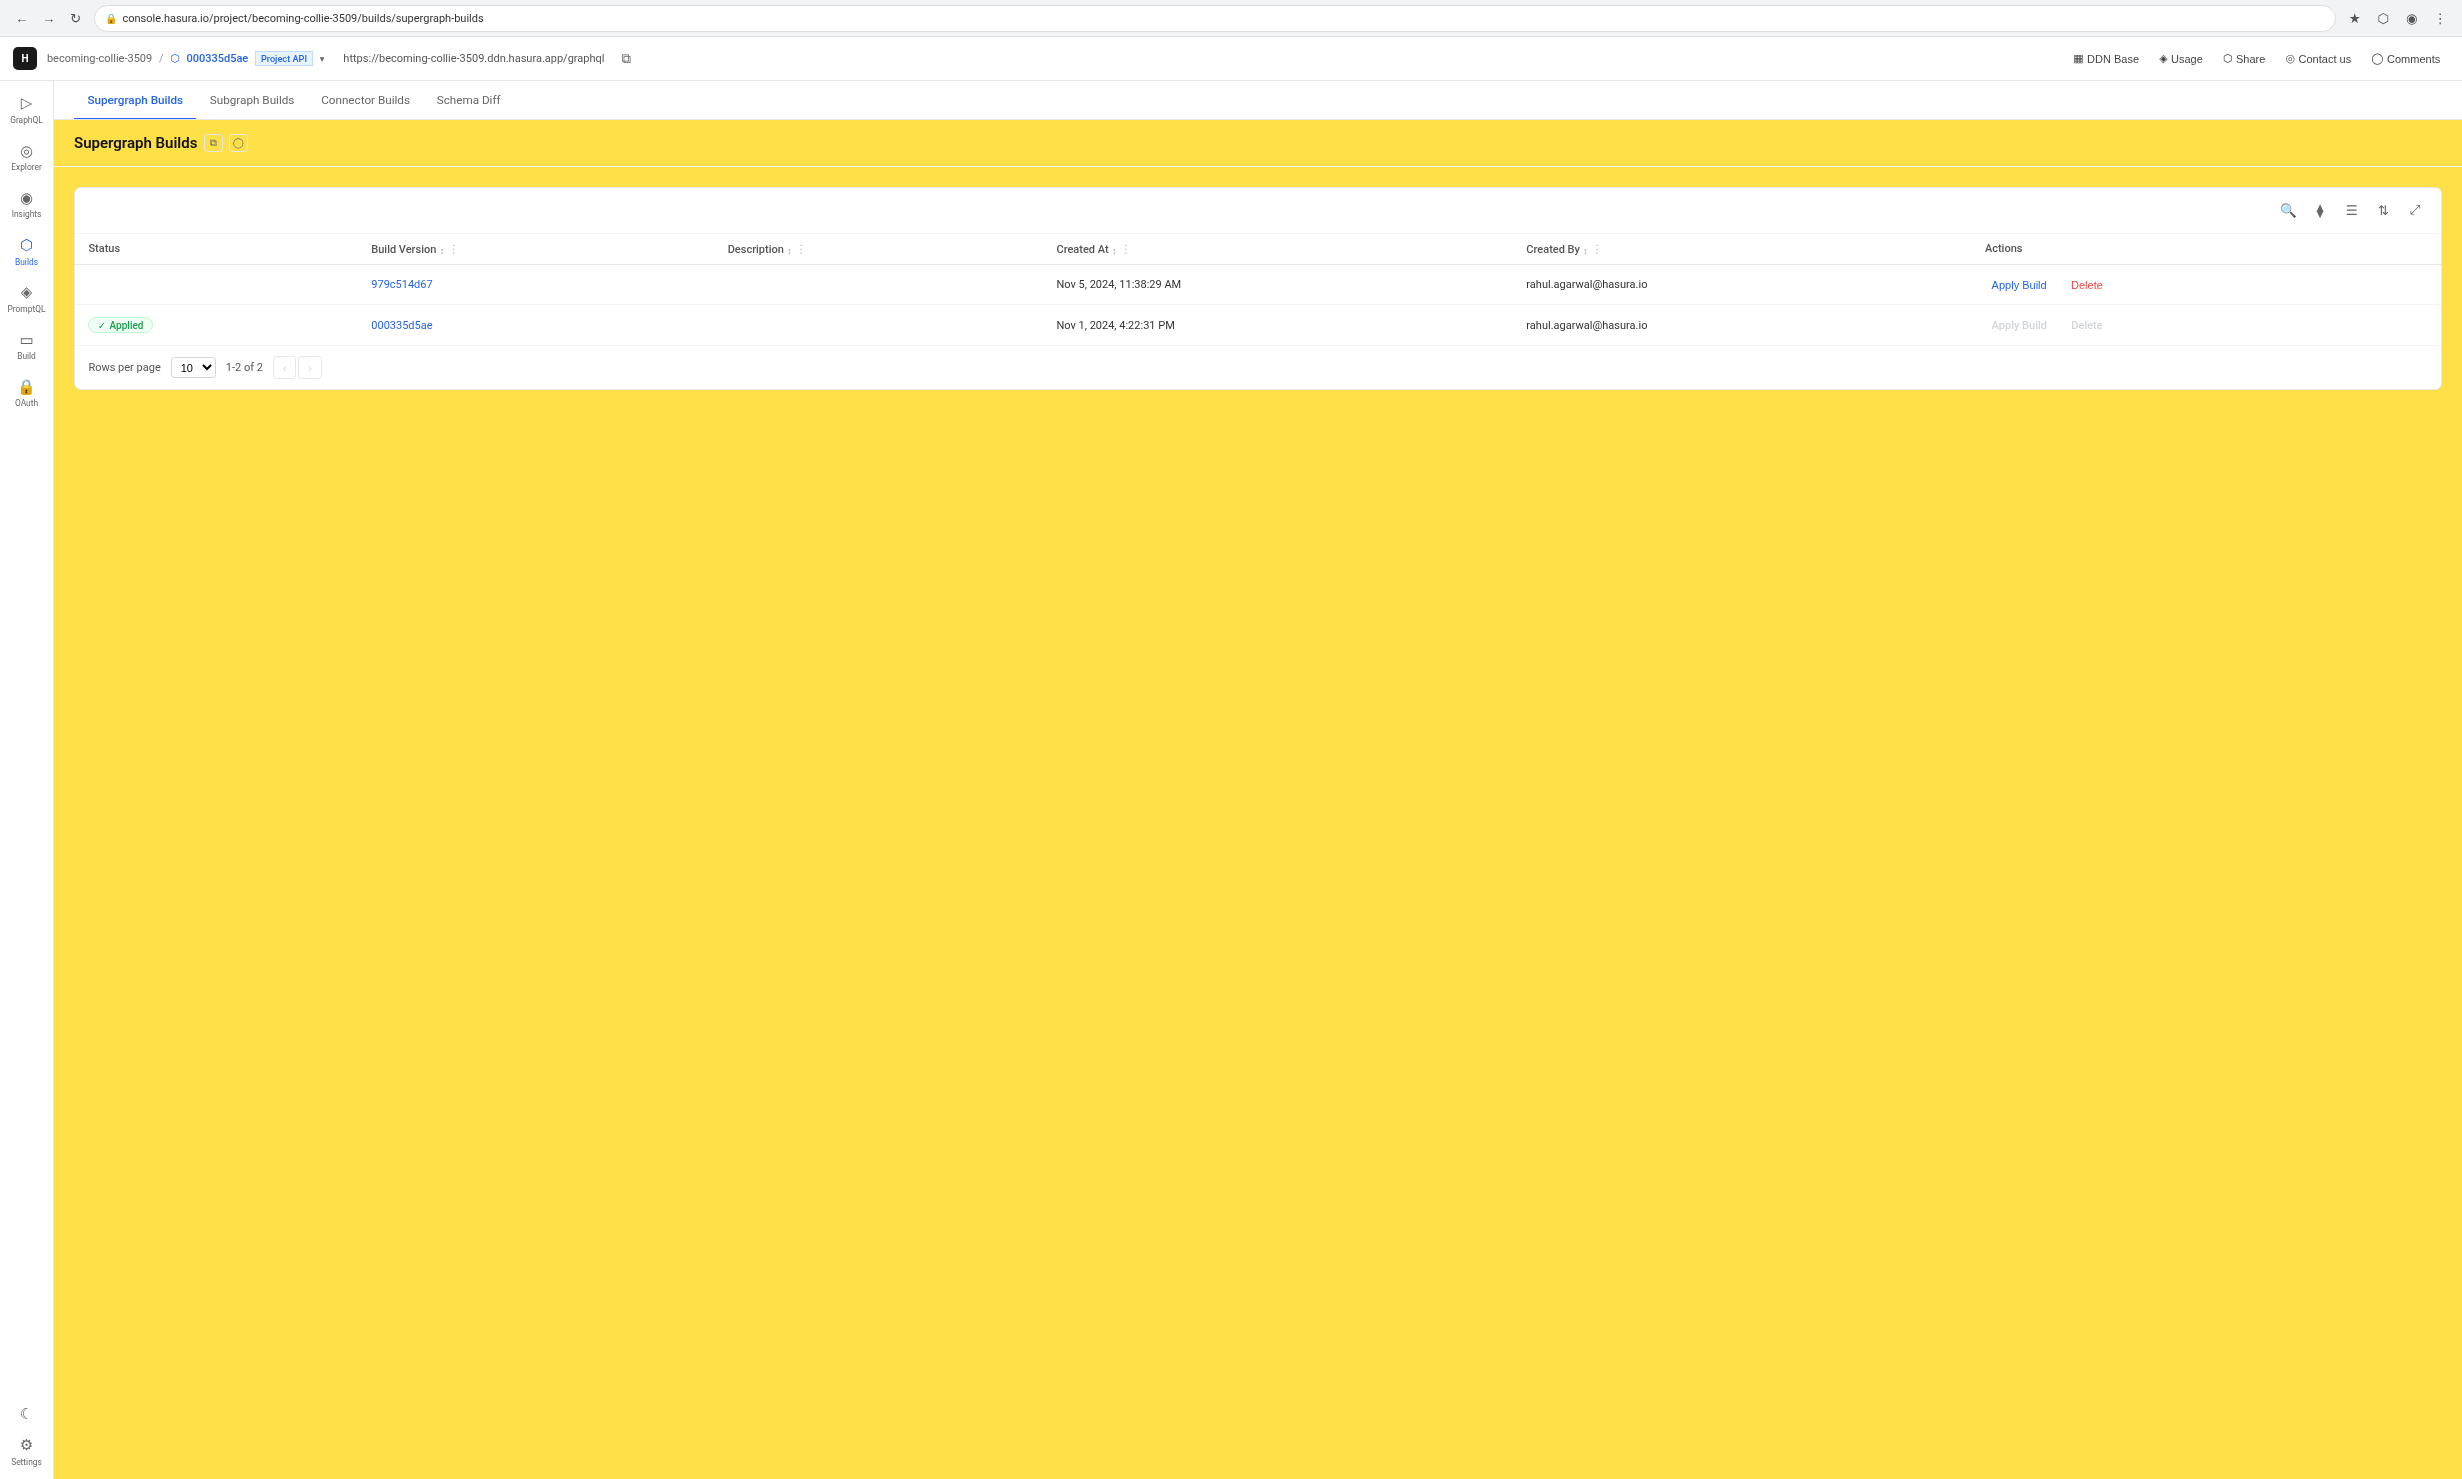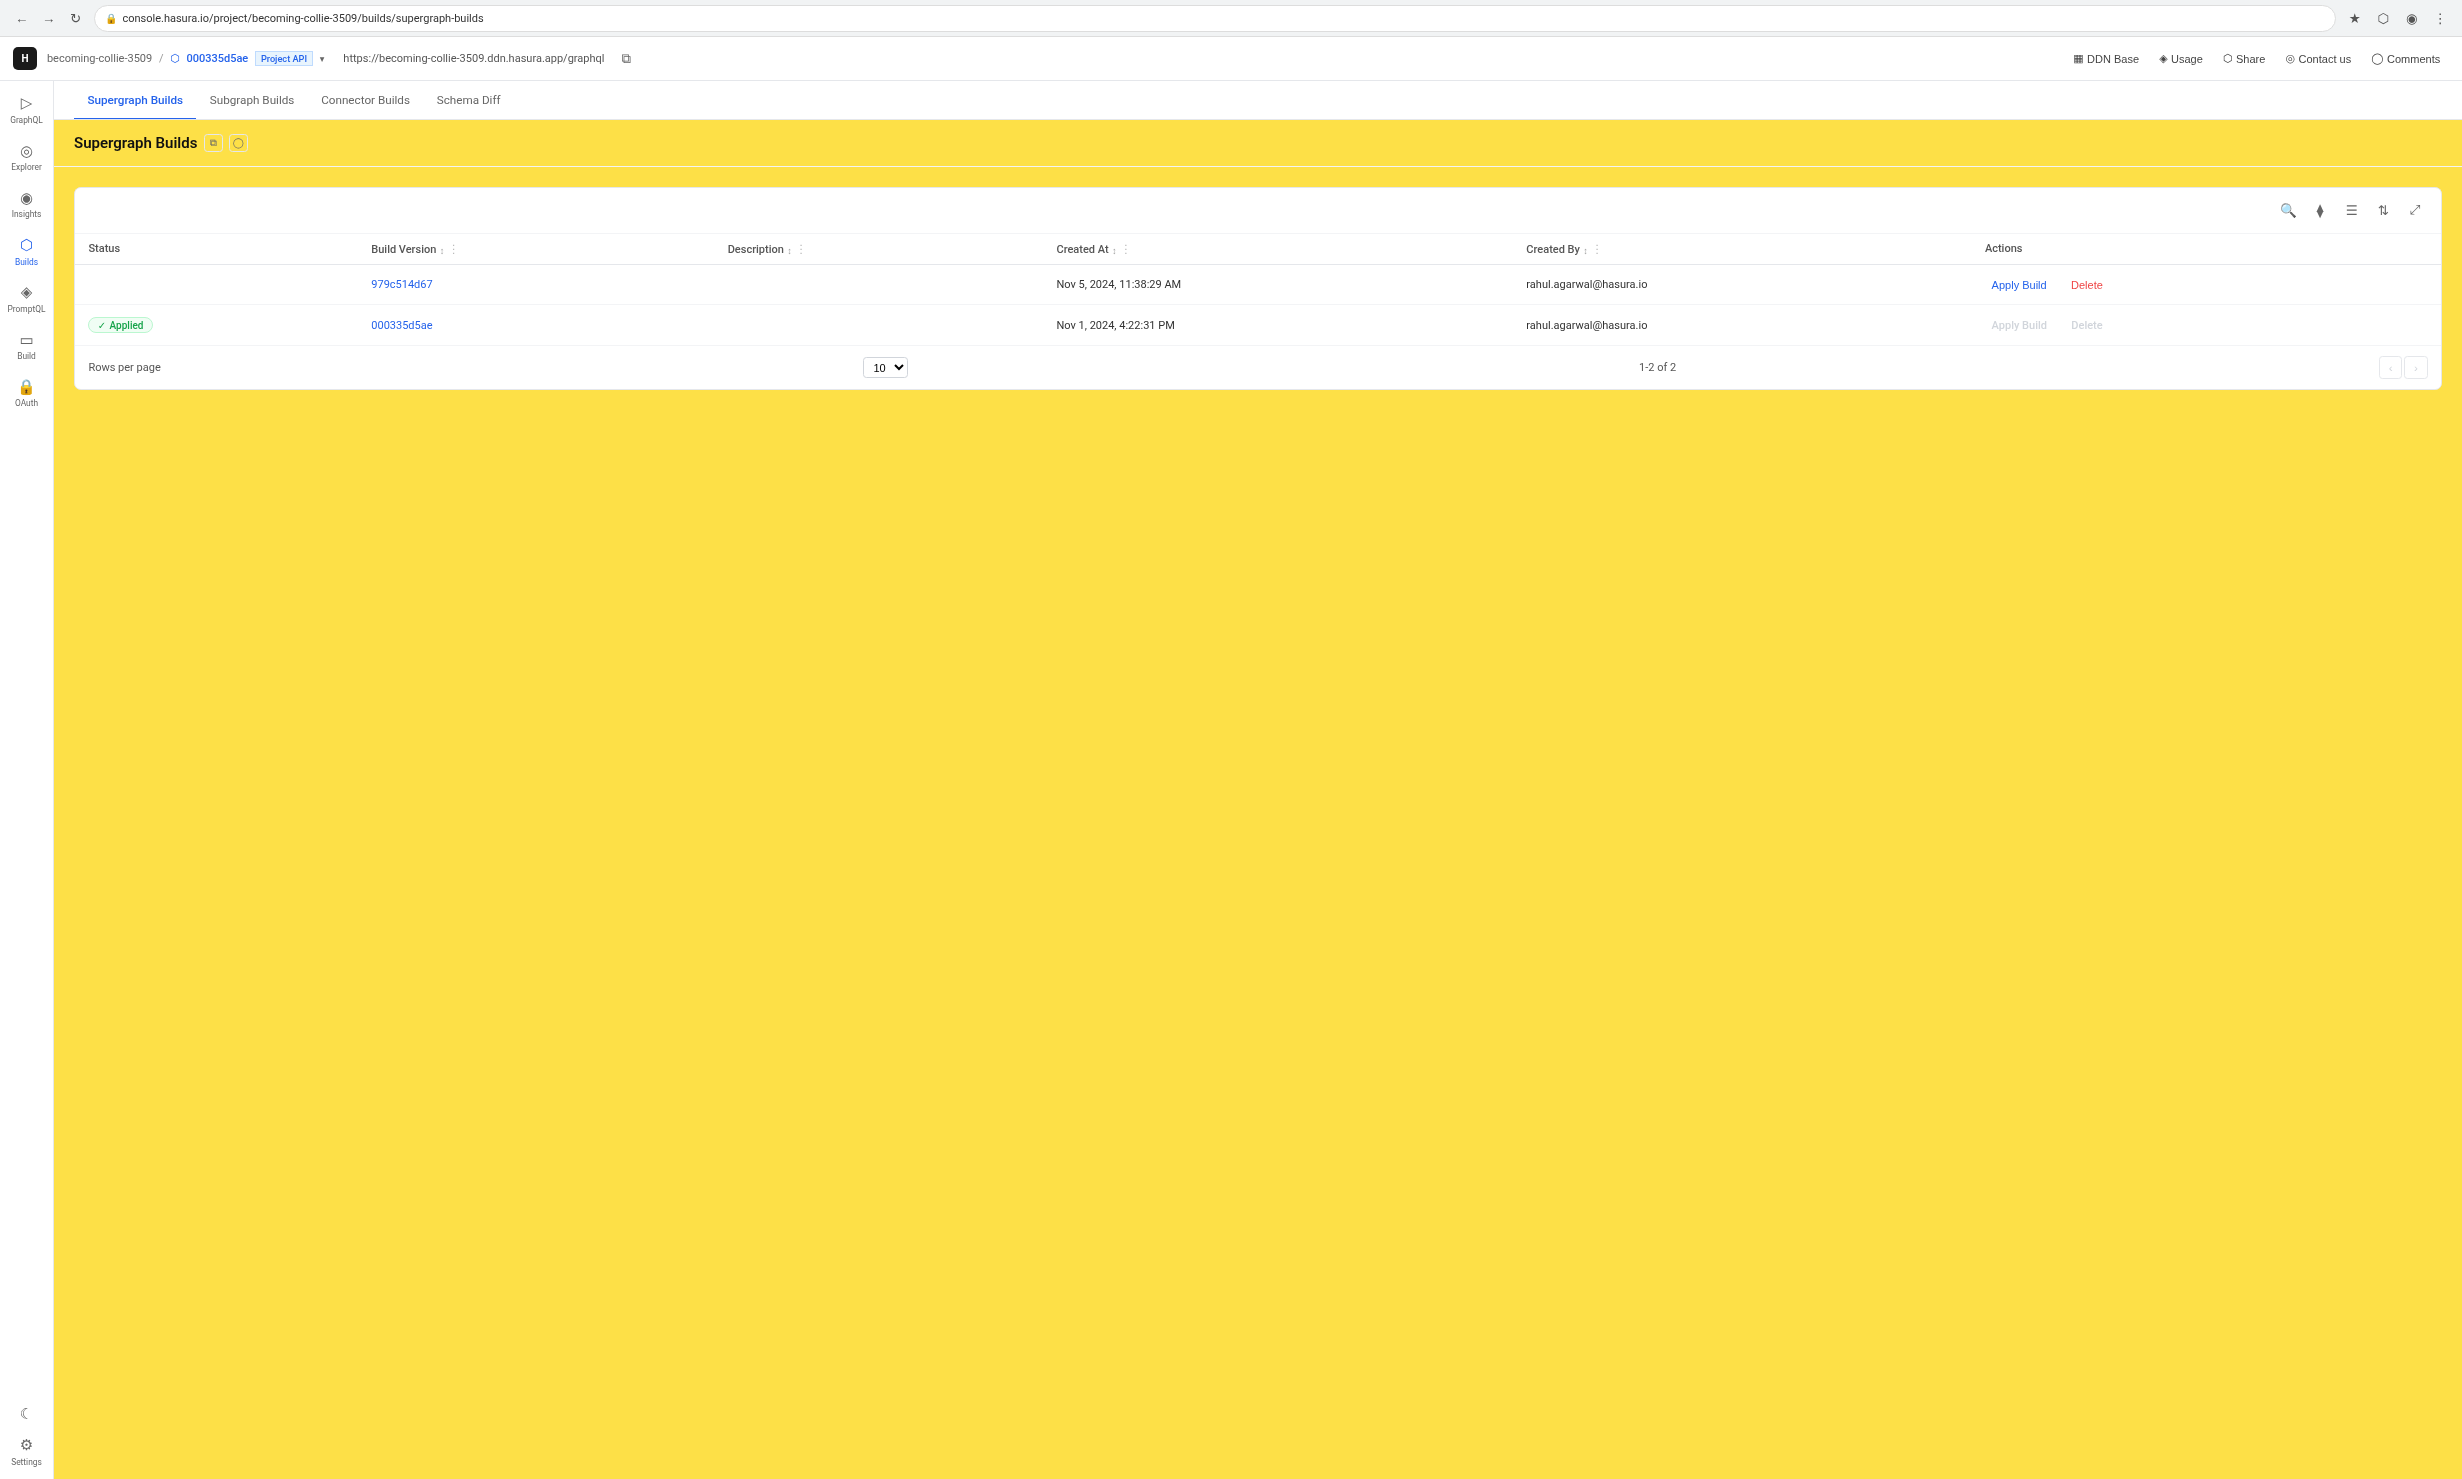--- a/index.html
+++ b/index.html
@@ -68,25 +68,25 @@
     .build-link { color: #2563eb; text-decoration: none; }
 
     .btn-apply { color: #2563eb; background: transparent; border: none; cursor: pointer; font-size: 11px; font-weight: 500; padding: 3.4px 6.7px; border-radius: 3.4px; }
     .btn-delete { color: #ef4444; background: transparent; border: none; cursor: pointer; font-size: 11px; font-weight: 500; padding: 3.4px 6.7px; border-radius: 3.4px; }
     .btn-apply-disabled { color: #d1d5db; background: transparent; border: none; font-size: 11px; font-weight: 500; padding: 3.4px 6.7px; border-radius: 3.4px; }
     .btn-delete-disabled { color: #d1d5db; background: transparent; border: none; font-size: 11px; font-weight: 500; padding: 3.4px 6.7px; border-radius: 3.4px; }
 
     .actions-cell { display: flex; align-items: center; gap: 11px; }
 
     
-    .pagination { display: flex; align-items: center; justify-content: space-between; padding: 10px 13.4px; gap: 10px; border-top: 0.8px solid #f3f4f6; }
+    .pagination { display: flex; align-items: center; justify-content: flex-start; padding: 10px 13.4px; gap: 10px; border-top: 0.8px solid #f3f4f6; }
     .pagination-label { font-size: 11px; color: #555; }
     .pagination-rows { display: flex; align-items: center; gap: 3.4px; }
     .rows-select { border: 0.8px solid #d1d5db; border-radius: 3.4px; padding: 2.5px 5px; font-size: 11px; background: #fff; cursor: pointer; }
-    .pagination-count { font-size: 11px; color: #555; margin-left: 28px; }
+    .pagination-count { font-size: 11px; color: #555; }
     .pagination-btns { display: flex; gap: 1.7px; }
     .pagination-btn { width: 23.5px; height: 23.5px; border: 0.8px solid #e5e7eb; background: #fff; border-radius: 3.4px; cursor: pointer; display: flex; align-items: center; justify-content: center; color: #555; font-size: 11.7px; }
     .pagination-btn:disabled { color: #d1d5db; cursor: not-allowed; }
   </style>
 </head>
 <body>
 
 <div class="browser-chrome">
   <div class="browser-nav-btns">
     <button class="browser-nav-btn">←</button>

